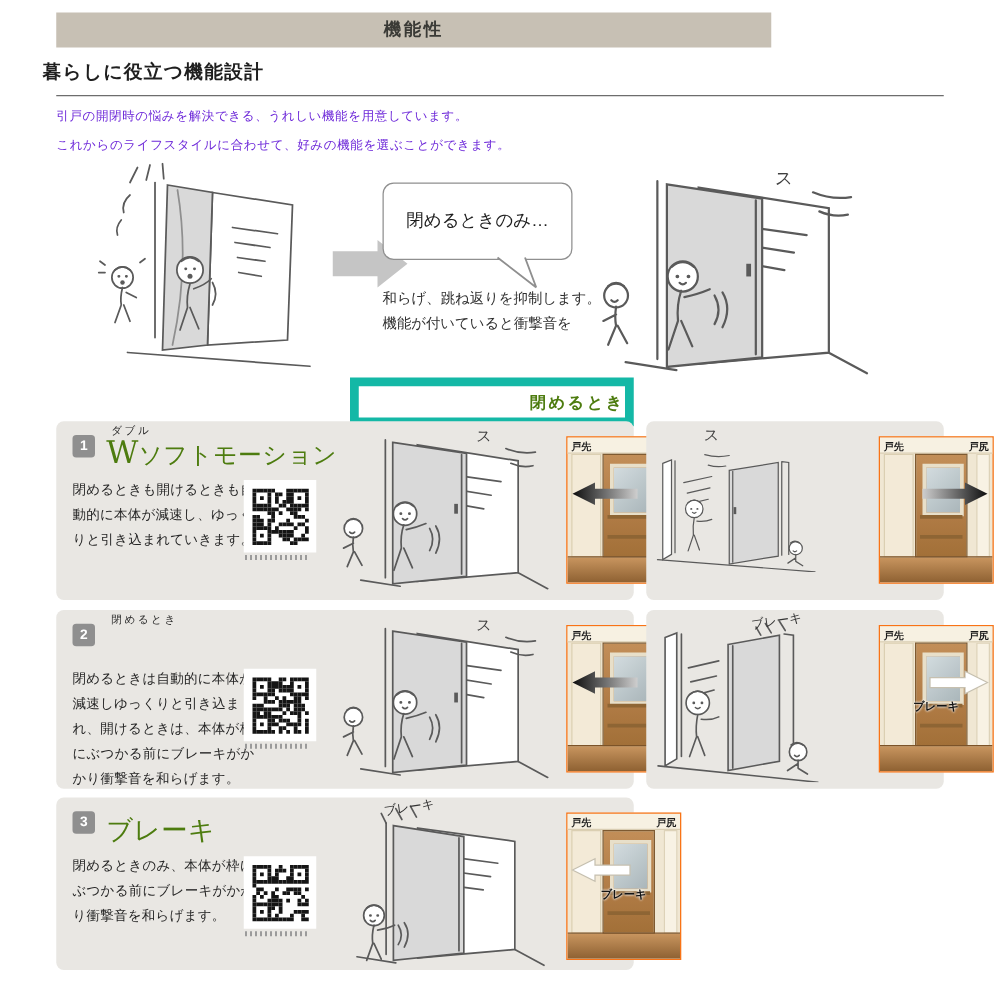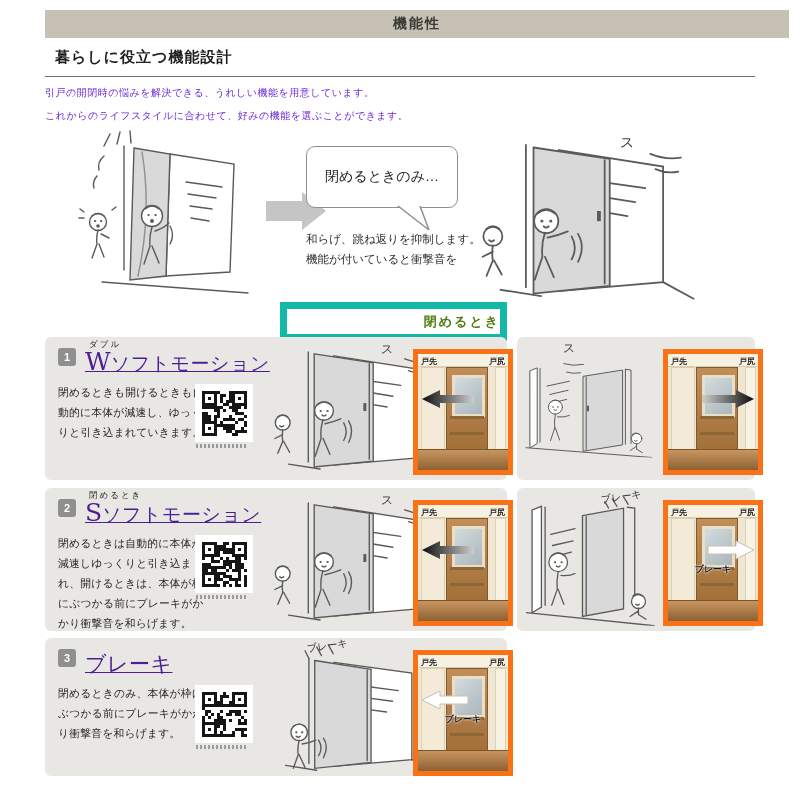--- a/index.html
+++ b/index.html
@@ -1,24 +1,24 @@
 <!DOCTYPE html>
 <html style="--header-bg: #c7c0b4; --header-text: #3a3a36; --box-bg: #e9e7e3; --badge-bg: #8f8f8f; --wall-cream: #f0e7d3; --wood-brown: #b9824f; --floor-brown: #8e6132; --arrow-dark: #141414; --arrow-white: #ffffff; --line-gray: #5a5a5a;"><head>
 <meta charset="utf-8">
 <style>
   html,body{margin:0;padding:0;background:#ffffff;}
   #page{position:relative;width:800px;height:800px;background:#fff;overflow:hidden;
         font-family:"Liberation Sans","DejaVu Sans",sans-serif;color:#222;}
   .abs{position:absolute;}
 
   
-  .header-bar{left:45px;top:10px;width:744px;height:28px;background:var(--header-bg,#c7c0b4);
+  .header-bar{left:45px;top:10px;width:572px;height:28px;background:var(--header-bg,#c7c0b4);
     display:flex;align-items:center;justify-content:center;font-size:14px;font-weight:bold;
     color:var(--header-text,#3a3a36);letter-spacing:2px;}
-  .section-title{left:55px;top:48px;font-size:15px;font-weight:bold;color:#1f1f1f;letter-spacing:1px;}
+  .section-title{left:34px;top:48px;font-size:15px;font-weight:bold;color:#1f1f1f;letter-spacing:1px;}
   .divider{left:45px;top:76px;width:710px;height:1px;background:#6d6d6d;}
   .intro{left:45px;font-size:10px;color:#6d28d9;letter-spacing:0.5px;}
 
   
   .bubble{left:306px;top:146px;width:150px;height:60px;background:#fff;border:1.5px solid #8f8f8f;
     border-radius:9px;display:flex;align-items:center;justify-content:center;font-size:14px;color:#1d1d1d;}
   .bubble-tail{left:396px;top:205px;}
   .hero-caption{left:306px;top:230px;font-size:11.5px;line-height:1.7;color:#2e2e2e;}
   .big-arrow{left:266px;top:190px;}
 
@@ -30,40 +30,40 @@
 
   
   .fbox{background:var(--box-bg,#e9e7e3);border-radius:6px;}
   .box-l{left:45px;width:462px;height:143px;}
   .box-r{left:517px;width:238px;height:143px;}
   .row1{top:337px;} .row2{top:488px;} .row3{top:638px;height:138px;}
 
   .badge{left:13px;top:11px;width:18px;height:18px;background:var(--badge-bg,#8f8f8f);color:#fff;
     border-radius:3px;display:flex;align-items:center;justify-content:center;font-size:11px;font-weight:bold;}
   .ruby{left:44px;top:2px;font-size:8.5px;color:#2a2a2a;letter-spacing:2px;}
-  .ftitle{left:40px;top:10px;white-space:nowrap;color:#4c1d95;text-decoration:underline;}
+  .ftitle{left:40px;top:10px;white-space:nowrap;color:#4d7c0f;}
   .ftitle .head{font-family:"DejaVu Serif","Liberation Serif",serif;font-size:25px;}
   .ftitle .tail{font-size:19px;letter-spacing:0.5px;}
   .fdesc{left:13px;top:46px;width:146px;font-size:10.8px;line-height:1.85;color:#262626;letter-spacing:0.2px;}
 
   .qr{left:150px;top:47px;width:58px;height:58px;background:#fff;display:flex;align-items:center;justify-content:center;}
   .qr-grid{display:grid;grid-template-columns:repeat(15,3px);grid-auto-rows:3px;}
   .qm{width:3px;height:3px;} .qm.on{background:#151515;}
   .qr-cap{left:151px;top:107px;width:50px;height:4px;
     background:repeating-linear-gradient(90deg,#9b9b9b 0 2px,rgba(0,0,0,0) 2px 4px);}
 
   
   .cartoon{pointer-events:none;}
   .cart-l{left:220px;top:5px;width:182px;height:133px;}
   .cart-r{left:2px;top:5px;width:140px;height:133px;}
   .sfx{position:absolute;font-size:12px;color:#3f3f3f;}
   .sfx-brake{font-size:10px;transform:rotate(-8deg);color:#333;}
 
   
-  .photo{width:90px;height:116px;background:var(--wall-cream,#f0e7d3);border:5px solid #f97316;overflow:hidden;}
+  .photo{width:90px;height:116px;background:var(--wall-cream,#f0e7d3);border:1px solid #f97316;overflow:hidden;margin-left:40px;}
   .ph-l{left:368px;top:12px;} .ph-rr{left:146px;top:12px;}
   .ph-lintel{position:absolute;left:0;top:0;width:100%;height:12px;background:#f7f1e2;border-bottom:1px solid #d9cdb2;}
   .ph-label{position:absolute;top:2px;font-size:8px;font-weight:bold;color:#1c1c1c;}
   .lab-front{left:3px;} .lab-rear{right:3px;}
   .ph-pocket{position:absolute;left:3px;top:13px;width:22px;bottom:20px;background:#f3ead7;border:1px solid #dbcfb2;}
   .ph-door{position:absolute;left:28px;top:13px;width:40px;bottom:20px;
     background:linear-gradient(180deg,#c28e58 0%,#b07b45 60%,#a27038 100%);border:1px solid #7e5a31;}
   .ph-glass{position:absolute;left:5px;top:7px;width:27px;height:36px;
     background:linear-gradient(135deg,#d3dcdf,#aab6ba);border:3px solid #e8dfc9;}
   .ph-rail{position:absolute;left:3px;right:3px;height:3px;background:#8e6534;}
@@ -516,21 +516,20 @@
       <div class="ph-floor"></div>
       <svg class="ph-arrow arr-right" width="56" height="22">
         <polygon points="54,11 36,2 36,7 2,7 2,15 36,15 36,20" fill="url(#gradR)"></polygon>
       </svg>
     </div>
   </div>
 
   <div class="abs fbox box-l row2">
     <div class="abs badge">2</div>
     <div class="abs ruby">閉めるとき</div>
-    <div class="abs ftitle"><span class="head">S</span><span class="tail">ソフトモーション</span></div>
     <div class="abs fdesc">閉めるときは自動的に本体が減速しゆっくりと引き込まれ、開けるときは、本体が枠にぶつかる前にブレーキがかかり衝撃音を和らげます。</div>
     <div class="abs qr">
         <div class="qr-grid">
           <div class="qm on"></div>
           <div class="qm on"></div>
           <div class="qm on"></div>
           <div class="qm on"></div>
           <div class="qm on"></div>
           <div class="qm"></div>
           <div class="qm"></div>

